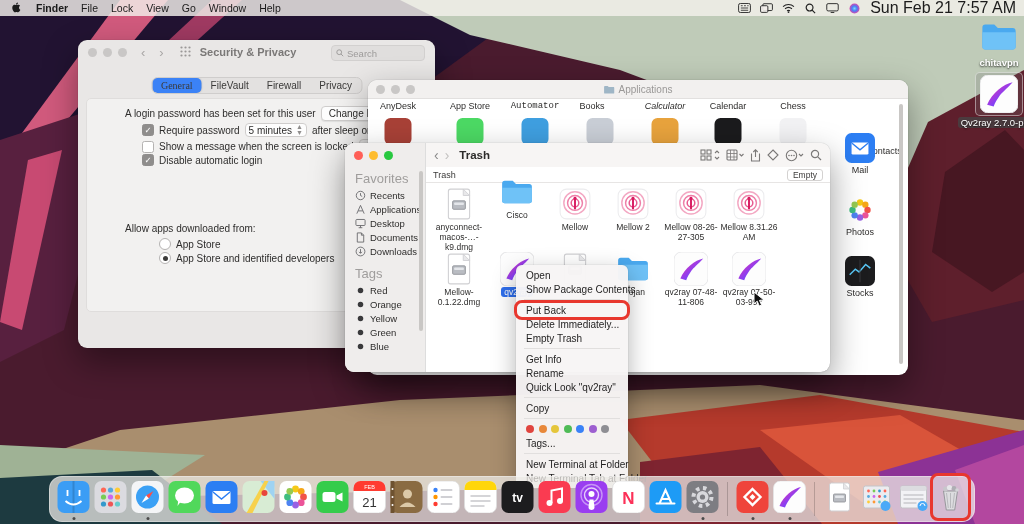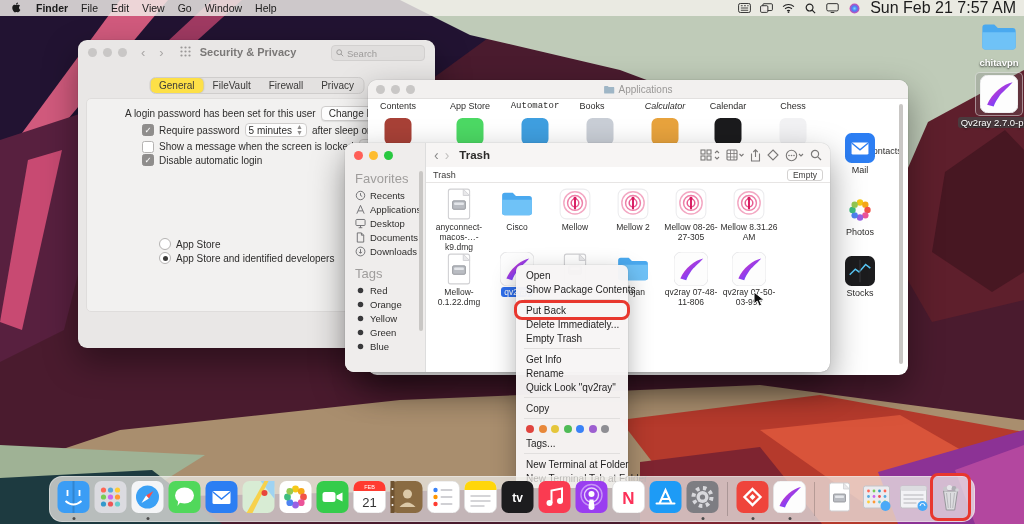--- a/index.html
+++ b/index.html
@@ -32,21 +32,21 @@
   #sec-win{left:78px;top:40px;width:357px;height:308px;background:#e9e7e6;z-index:5;overflow:hidden;}
   #sec-title{position:absolute;left:0;top:0;right:0;height:24px;display:flex;align-items:center;padding:0 10px;}
   #sec-title .nav{color:#a9a7a6;font-size:13px;margin-left:14px;}
   #sec-title .grid9{margin-left:16px;}
   #sec-title .wtitle{margin-left:9px;font-size:11px;font-weight:bold;color:#7a7877;}
   .searchbox{position:absolute;right:10px;top:5px;width:84px;height:14px;border-radius:4px;background:#e0dedd;
      border:1px solid #d2d0cf;display:flex;align-items:center;gap:3px;padding:0 4px;color:#9d9b9a;font-size:9.5px;}
   #sec-tabs{position:absolute;left:50%;transform:translateX(-50%);top:37px;display:flex;
      background:#e3e1e0;border:1px solid #cfcdcc;border-radius:6px;font-size:10px;color:#3b3a39;overflow:hidden;}
   #sec-tabs .tab{padding:2px 9px;}
-  #sec-tabs .tab.active{background:#fde047;border-radius:5px;box-shadow:0 0 2px rgba(0,0,0,.25);}
+  #sec-tabs .tab.active{background:#3b82f6;border-radius:5px;box-shadow:0 0 2px rgba(0,0,0,.25);font-family:Liberation Serif, serif;}
   #sec-panel{position:absolute;left:8px;top:58px;width:339px;height:212px;background:#f2f1f0;
      border:1px solid #dfdddc;border-radius:5px;font-size:10px;color:#2e2d2c;overflow:hidden;}
   .sec-row{position:absolute;left:0;width:100%;display:flex;align-items:center;gap:5px;white-space:nowrap;}
   .cb{width:10px;height:10px;border-radius:2.5px;border:1px solid #b5b3b2;background:#fff;flex:0 0 auto;
       display:inline-flex;align-items:center;justify-content:center;font-size:8.5px;color:#fff;}
   .cb.on{background:#8f8d8c;border-color:#8f8d8c;}
   .btn{background:#fdfdfd;border:1px solid #cfcdcc;border-radius:4px;font-size:10px;padding:1px 7px;color:#2e2d2c;
       box-shadow:0 1px 1px rgba(0,0,0,.08);}
   .btn.disabled{color:#b0aead;background:#f0efee;}
   .select{background:#fdfdfd;border:1px solid #cfcdcc;border-radius:4px;font-size:10px;padding:0 3px;display:inline-flex;
@@ -222,20 +222,23 @@
     </div>
     <div class="sec-row" style="top:40px;left:55px;">
       <span class="cb"></span>
       <span>Show a message when the screen is locked</span>
       <button class="btn disabled">Set Lock Message...</button>
     </div>
     <div class="sec-row" style="top:55px;left:55px;">
       <span class="cb on">✓</span>
       <span>Disable automatic login</span>
     </div>
+    <div class="sec-row" style="top:124px;left:38px;">
+      <span>Allow apps downloaded from:</span>
+    </div>
     <div id="sec-radios">
         <div class="sec-row" style="top: 139px; left: 72px;">
           <span class="radio"></span>
           <span>App Store</span>
         </div>
         <div class="sec-row" style="top: 153px; left: 72px;">
           <span class="radio on"></span>
           <span>App Store and identified developers</span>
         </div>
       </div>
@@ -250,21 +253,21 @@
       <span class="light"></span>
     </div>
     <span class="wtitle">
       <svg width="11" height="9" viewBox="0 0 12 10">
           <path d="M0.5 2 a1 1 0 0 1 1-1 h3 l1.2 1.2 H11 a1 1 0 0 1 1 1 V8.5 a1 1 0 0 1 -1 1 H1.5 a1 1 0 0 1 -1 -1 Z" fill="#9fb6c6"></path>
         </svg>
       <span>Applications</span>
     </span>
   </div>
   <div id="apps-content">
-      <div class="app-label" style="left:30px;top:21px;">Contents</div>
+      <div class="app-label" style="left:30px;top:21px;">AnyDesk</div>
       <div class="app-label" style="left:102px;top:21px;">App Store</div>
       <div class="app-label" style="left:167px;top:21px;font-family:Liberation Mono, monospace;">Automator</div>
       <div class="app-label" style="left:224px;top:21px;">Books</div>
       <div class="app-label" style="left:297px;top:21px;font-style:italic;">Calculator</div>
       <div class="app-label" style="left:360px;top:21px;">Calendar</div>
       <div class="app-label" style="left:425px;top:21px;">Chess</div>
       <div class="app-label" style="left:516px;top:21px;margin-top:45px;">Contacts</div>
       <div class="app-part" style="left:30px;top:38px;background:#a84137;"></div>
       <div class="app-part" style="left:102px;top:38px;background:#4cd964;"></div>
       <div class="app-part" style="left:167px;top:38px;background:#3f9fe0;"></div>
@@ -499,21 +502,21 @@
                   <stop offset="1" stop-color="#2d6bff"></stop>
                 </linearGradient>
               </defs>
               <rect x="6" y="2" width="20" height="28" rx="2" fill="#fff" stroke="#cfcfd2" stroke-width="1"></rect>
               <path d="M20 2 l6 6 h-6 z" fill="#e8e8ea" stroke="#cfcfd2" stroke-width=".8"></path>
               <rect x="10" y="13" width="12" height="8" rx="1" fill="#b9bcc2" stroke="#8e9096" stroke-width=".8"></rect>
               <rect x="11.5" y="14.5" width="9" height="2.5" rx=".8" fill="#e4e6ea"></rect>
             </svg></div>
           <div class="flbl"><span>anyconnect-macos-…-k9.dmg</span></div>
         </div>
-        <div class="file" style="left:91px;top:44px;">
+        <div class="file" style="left:91px;top:32px;">
           <div class="fic"><svg viewBox="0 0 32 32" width="100%" height="100%">
               <defs>
                 <linearGradient id="qg" x1="0" y1="0" x2="1" y2="1">
                   <stop offset="0" stop-color="#ff2da0"></stop>
                   <stop offset="0.55" stop-color="#8a3ff2"></stop>
                   <stop offset="1" stop-color="#2d6bff"></stop>
                 </linearGradient>
               </defs>
               <path d="M2 8 a2.5 2.5 0 0 1 2.5-2.5 h7.5 l3 3 h12.5 A2.5 2.5 0 0 1 30 11 v13 a2.5 2.5 0 0 1 -2.5 2.5 h-23 A2.5 2.5 0 0 1 2 24 Z" fill="#4aa9ef"></path>
               <path d="M2 12 h28 v12 a2.5 2.5 0 0 1 -2.5 2.5 h-23 A2.5 2.5 0 0 1 2 24 Z" fill="#6fc2f7"></path>
@@ -1117,21 +1120,21 @@
 
 <div id="menubar">
     <div id="mb-left">
       <span class="mb-ico">
         <svg viewBox="0 0 12 14" width="10" height="12">
           <path d="M8.4 3.6 c-1 0-1.8.55-2.3.55 C5.6 4.15 4.8 3.62 3.9 3.64 2.7 3.66 1.6 4.33 1 5.4 c-1.25 2.16-.32 5.37.9 7.12.58.86 1.28 1.82 2.2 1.78.88-.03 1.21-.57 2.28-.57 1.06 0 1.36.57 2.29.55.95-.02 1.55-.87 2.13-1.73.67-.99.94-1.95.96-2-.02-.01-1.84-.71-1.86-2.81-.02-1.76 1.43-2.6 1.5-2.64-.82-1.21-2.1-1.34-2.55-1.37zM7.8 2.5 c.48-.58.8-1.39.72-2.2-.7.03-1.53.46-2.03 1.04-.44.51-.83 1.34-.73 2.13.77.06 1.56-.39 2.04-.97z" fill="#1b1b1b" transform="scale(0.85)"></path>
         </svg>
       </span>
       <span class="mb-item active">Finder</span>
       <span class="mb-item">File</span>
-      <span class="mb-item">Edit</span>
+      <span class="mb-item">Lock</span>
       <span class="mb-item">View</span>
       <span class="mb-item">Go</span>
       <span class="mb-item">Window</span>
       <span class="mb-item">Help</span>
     </div>
     <div id="mb-right">
       <span class="mb-ico">
         <svg viewBox="0 0 14 11" width="13" height="10">
           <rect x="0.5" y="0.5" width="13" height="10" rx="2" fill="none" stroke="#222"></rect>
           <path d="M3 3 h2 M6.5 3 h2 M10 3 h1.5 M3 5.5 h8 M3 8 h8" stroke="#222" stroke-width=".9"></path>

